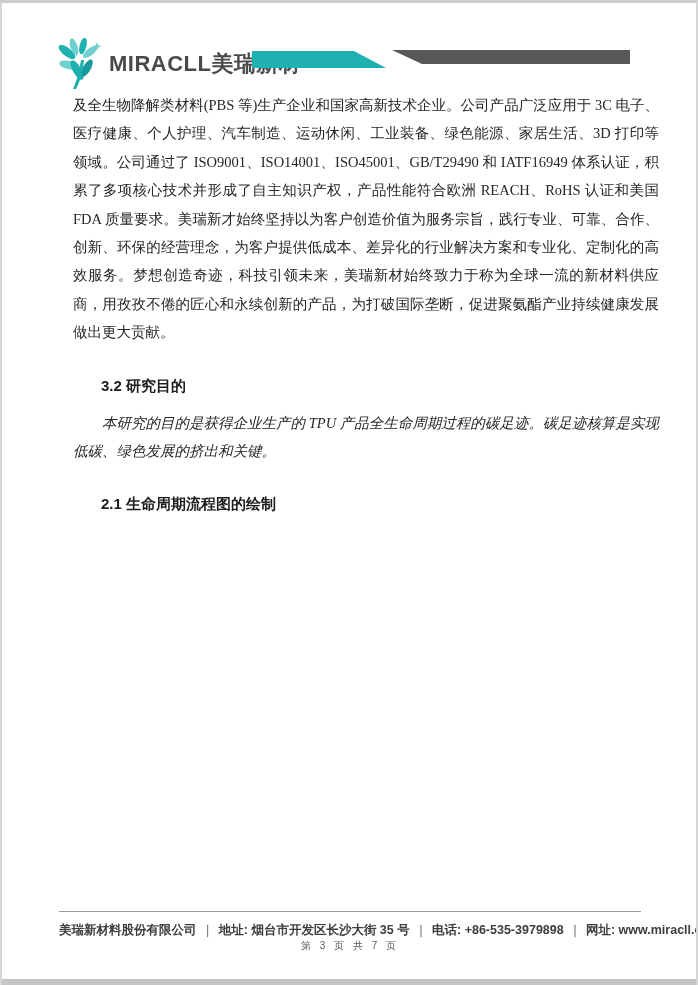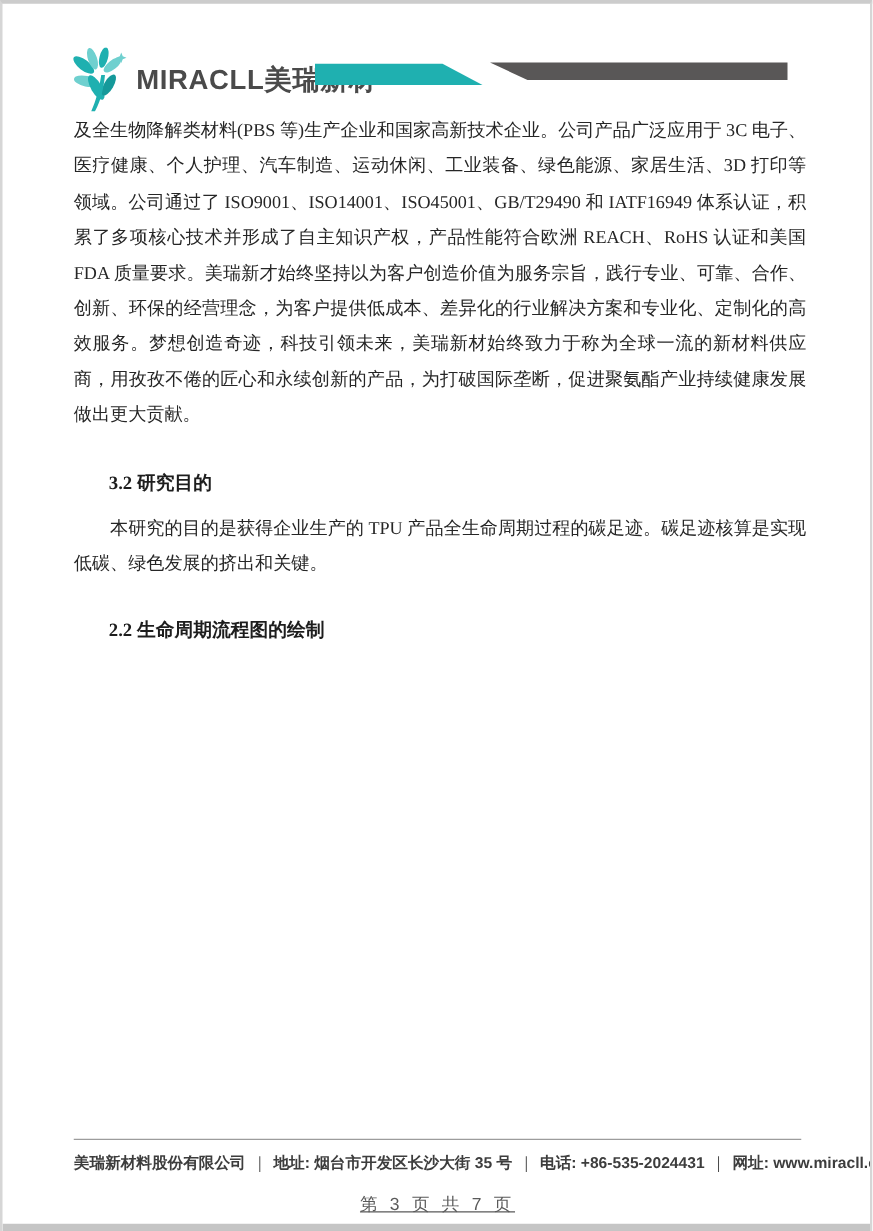--- a/index.html
+++ b/index.html
@@ -48,32 +48,32 @@
   .header-ribbon {
     position: absolute;
     left: 193px; top: 10px;
     width: 382px; height: 24px;
   }
 
   
   .content {
     position: absolute;
     top: 88px;
-    left: 57px;
+    left: 71px;
     width: 586px;
   }
   .content p {
     font-size: 14.5px;
     line-height: 28.4px;
     text-align: justify;
     color: #262626;
   }
-  .content p.indent { text-indent: 2em; }
+  .content p.indent { text-indent: 2em; font-style: italic; }
   .section-heading {
-    font-family: Liberation Serif, serif;
+    font-family: Liberation Sans, sans-serif;
     font-weight: bold;
     font-size: 15px;
     color: #1d1d1d;
     padding-left: 28px;
     margin-top: 27px;
     margin-bottom: 13px;
   }
   .content p + .section-heading { margin-top: 30px; }
 
   
@@ -87,26 +87,25 @@
   .footer-info {
     margin-top: 10px;
     text-align: center;
     font-size: 12.5px;
     font-weight: 600;
     color: #3d3d3d;
     white-space: nowrap;
   }
   .footer-info .sep { padding: 0 5px; color: #3d3d3d; font-weight: 400; }
   .page-number {
-    margin-top: 16px;
+    margin-top: 0;
     text-align: center;
-    font-size: 14px;
+    font-size: 10px;
     color: #5a5a5a;
     letter-spacing: 3px;
-    text-decoration: underline;
   }
 </style>
 </head>
 <body>
 
 <div class="page">
 
   <div class="header">
     <div class="logo">
       <svg class="logo-icon" viewBox="0 0 46 52" xmlns="http://www.w3.org/2000/svg">
@@ -131,24 +130,24 @@
   </div>
 
   <div class="content">
     <p>及全生物降解类材料(PBS 等)生产企业和国家高新技术企业。公司产品广泛应用于 3C 电子、医疗健康、个人护理、汽车制造、运动休闲、工业装备、绿色能源、家居生活、3D 打印等领域。公司通过了 ISO9001、ISO14001、ISO45001、GB/T29490 和 IATF16949 体系认证，积累了多项核心技术并形成了自主知识产权，产品性能符合欧洲 REACH、RoHS 认证和美国 FDA 质量要求。美瑞新才始终坚持以为客户创造价值为服务宗旨，践行专业、可靠、合作、创新、环保的经营理念，为客户提供低成本、差异化的行业解决方案和专业化、定制化的高效服务。梦想创造奇迹，科技引领未来，美瑞新材始终致力于称为全球一流的新材料供应商，用孜孜不倦的匠心和永续创新的产品，为打破国际垄断，促进聚氨酯产业持续健康发展做出更大贡献。</p>
 
     <h3 class="section-heading">3.2 研究目的</h3>
     <p class="indent">本研究的目的是获得企业生产的 TPU 产品全生命周期过程的碳足迹。碳足迹核算是实现低碳、绿色发展的挤出和关键。</p>
 
 
 
-    <h3 class="section-heading">2.2 生命周期流程图的绘制</h3>
+    <h3 class="section-heading">2.1 生命周期流程图的绘制</h3>
   </div>
 
   <div class="footer">
     <div class="footer-info">
-      <span>美瑞新材料股份有限公司</span><span class="sep">｜</span><span>地址: 烟台市开发区长沙大街 35 号</span><span class="sep">｜</span><span>电话: +86-535-2024431</span><span class="sep">｜</span><span>网址:  www.miracll.com</span>
+      <span>美瑞新材料股份有限公司</span><span class="sep">｜</span><span>地址: 烟台市开发区长沙大街 35 号</span><span class="sep">｜</span><span>电话: +86-535-3979898</span><span class="sep">｜</span><span>网址:  www.miracll.com</span>
     </div>
     <div class="page-number">第 3 页 共 7 页</div>
   </div>
 
   <div class="page-bottom-bar"></div>
 </div>
 
 </body></html>

